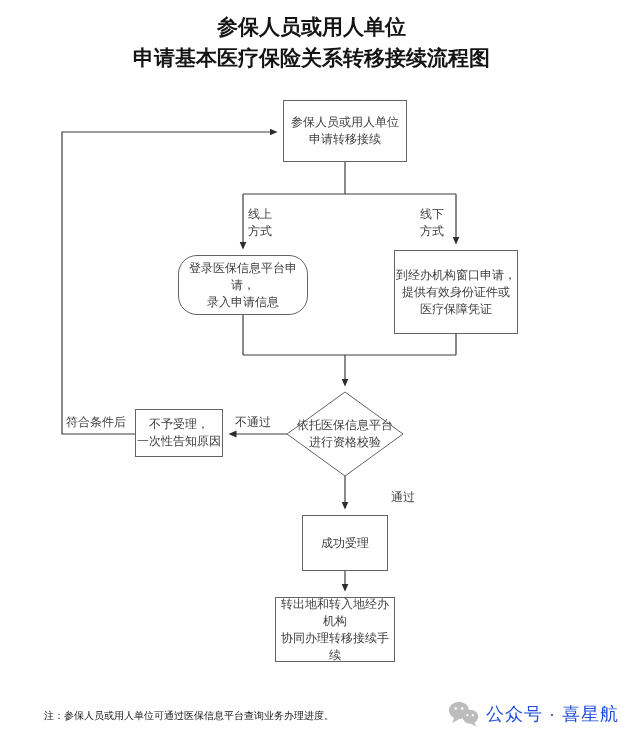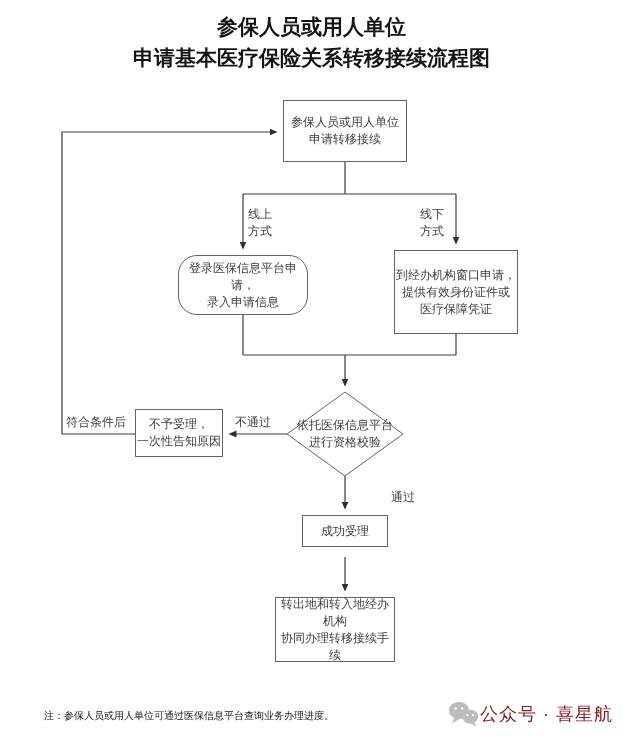--- a/index.html
+++ b/index.html
@@ -38,36 +38,36 @@
   .diamond-text{
     position:absolute;left:285px;top:404px;width:120px;height:60px;
     display:flex;align-items:center;justify-content:center;
     text-align:center;color:#3e3e3e;
     font-size:12px;line-height:17px;white-space:pre-line;
   }
   #node-start{left:283px;top:100px;width:124px;height:62px;}
   #node-online{left:178px;top:255px;width:130px;height:60px;border-radius:19px;}
   #node-offline{left:394px;top:250px;width:124px;height:84px;}
   #node-reject{left:135px;top:409px;width:88px;height:48px;}
-  #node-success{left:302px;top:515px;width:86px;height:32px;}
+  #node-success{left:302px;top:515px;width:86px;height:56px;}
   #node-final{left:275px;top:597px;width:120px;height:65px;}
   #label-online{left:248px;top:206px;}
   #label-offline{left:420px;top:206px;}
   #label-fail{left:232px;top:414px;width:42px;text-align:center;}
   #label-requalify{left:66px;top:414px;}
   #label-pass{left:351px;top:489px;margin-left:40px;}
   .footnote{
     position:absolute;left:44px;top:709px;
     font-family:"Liberation Serif", serif;
     font-size:10px;color:#141414;
   }
   .watermark{
     position:absolute;left:448px;top:700px;
-    display:flex;align-items:center;gap:1px;
-    color:#7f1d1d;font-size:18px;letter-spacing:1px;
+    display:flex;align-items:center;gap:7px;
+    color:#1d4ed8;font-size:18px;letter-spacing:1px;
     font-family:"Liberation Sans", sans-serif;
   }
 </style>
 </head>
 <body>
 
 <div class="page">
 
   <div class="title">
     <div>参保人员或用人单位</div>

